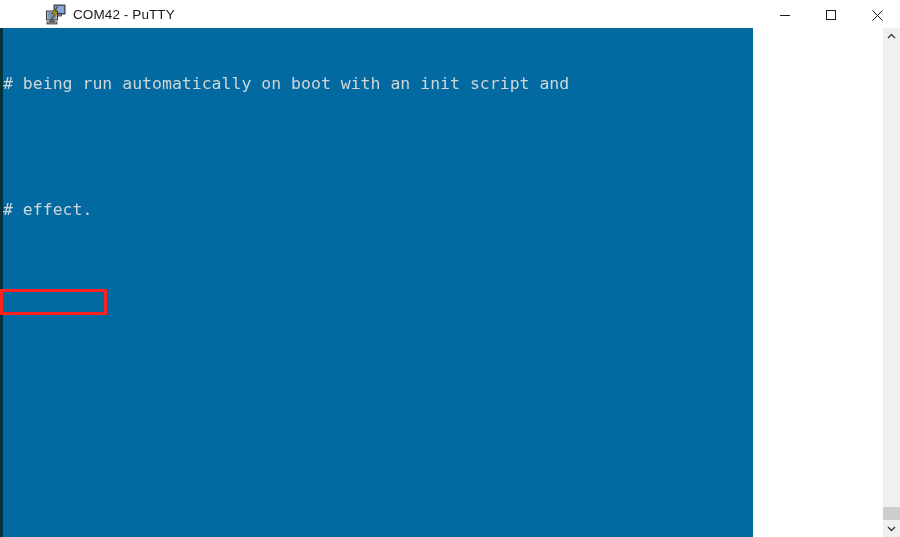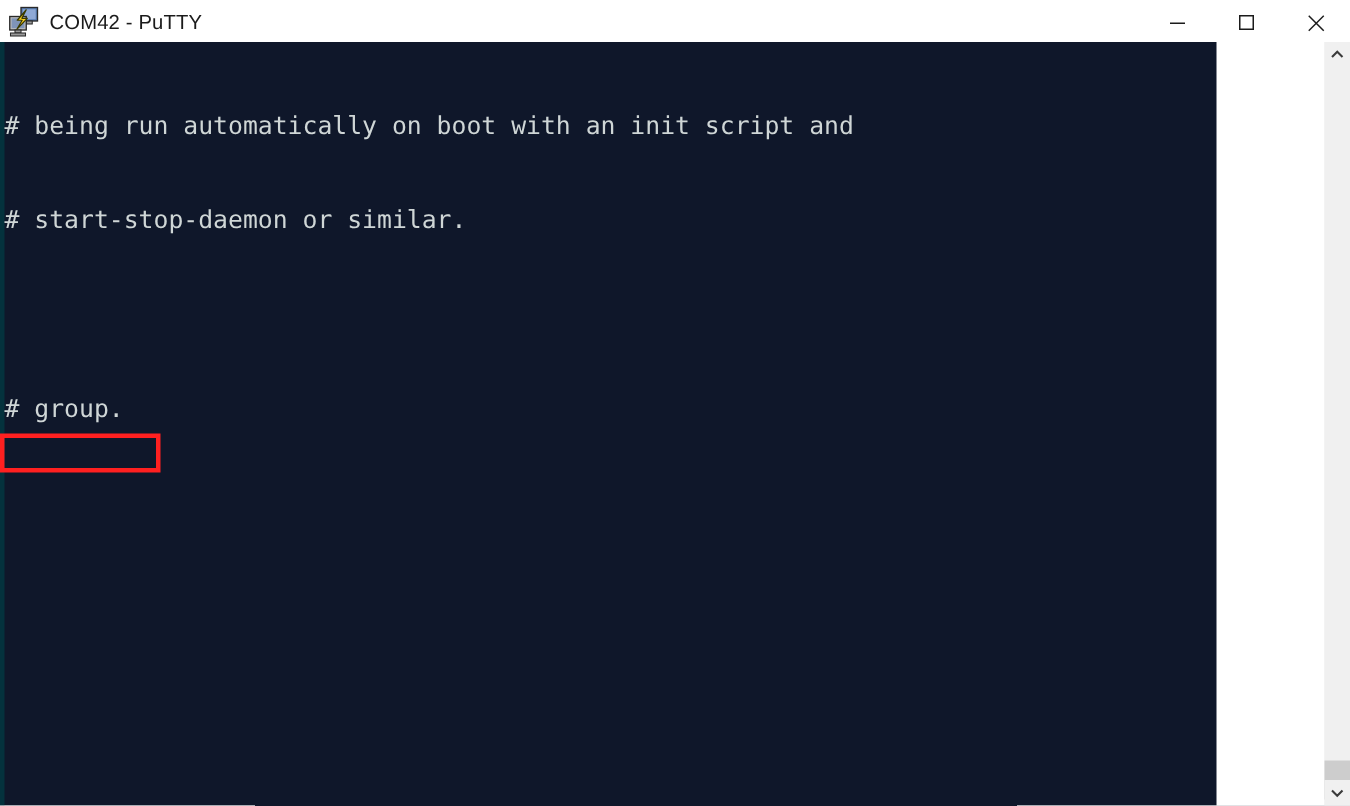--- a/index.html
+++ b/index.html
@@ -26,20 +26,21 @@
   
   #titlebar {
     position: absolute;
     left: 0; top: 1px;
     width: 900px;
     height: 28px;
     background: #ffffff;
     display: flex;
     align-items: center;
     box-sizing: border-box;
+    padding-left: 40px;
   }
   #titlebar-icon {
     width: 22px;
     height: 22px;
     margin-left: 5px;
     margin-right: 6px;
     flex: 0 0 auto;
     display: block;
   }
   #titlebar-text {
@@ -61,23 +62,23 @@
     flex: 0 0 auto;
     background: transparent;
   }
   .win-btn svg { display: block; }
 
   
   #terminal {
     position: absolute;
     left: 0;
     top: 28px;
-    width: 811px;
+    width: 753px;
     height: 509px;
-    background: #0f172a;
+    background: #0369a1;
     overflow: hidden;
     box-sizing: border-box;
   }
   #term-leftpad {
     position: absolute;
     left: 0; top: 0;
     width: 3px;
     height: 509px;
     background: #04323d;
   }
@@ -190,23 +191,22 @@
         <line x1="11.5" y1="1.5" x2="1.5" y2="11.5" stroke="#1b1b1b" stroke-width="1"></line>
       </svg>
     </div>
   </div>
 
   <div id="terminal">
     <div id="term-leftpad"></div>
 
     <div id="screen">
       <div class="trow"># being run automatically on boot with an init script and</div>
-      <div class="trow"># start-stop-daemon or similar.</div>
       <div class="trow"></div>
-      <div class="trow"># group.</div>
+      <div class="trow"># effect.</div>
       
       
       
 
       
 
       
       
       
       

